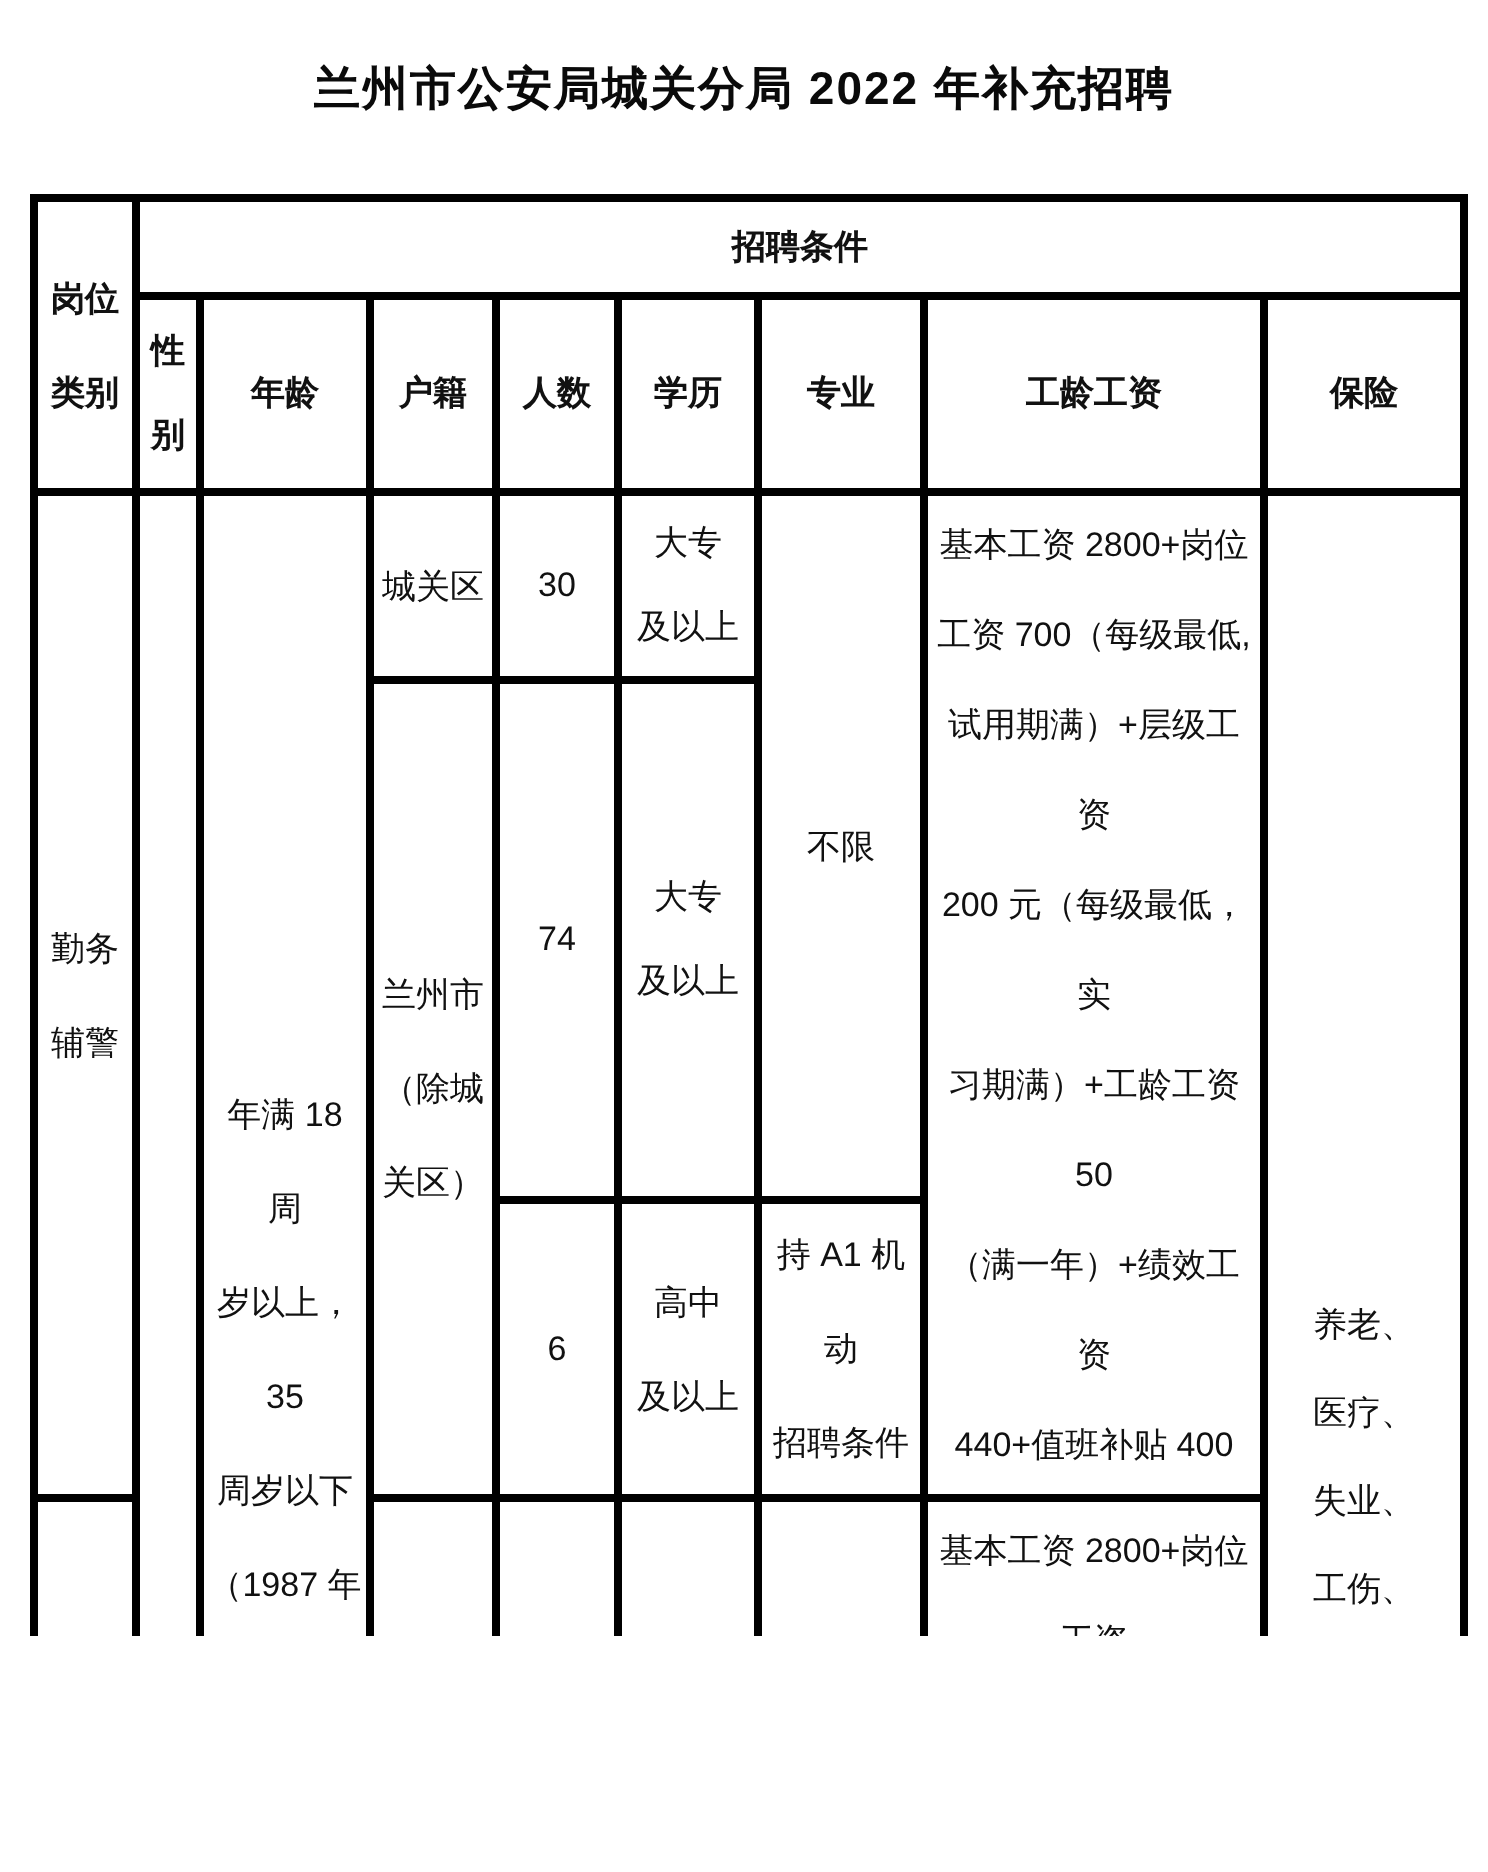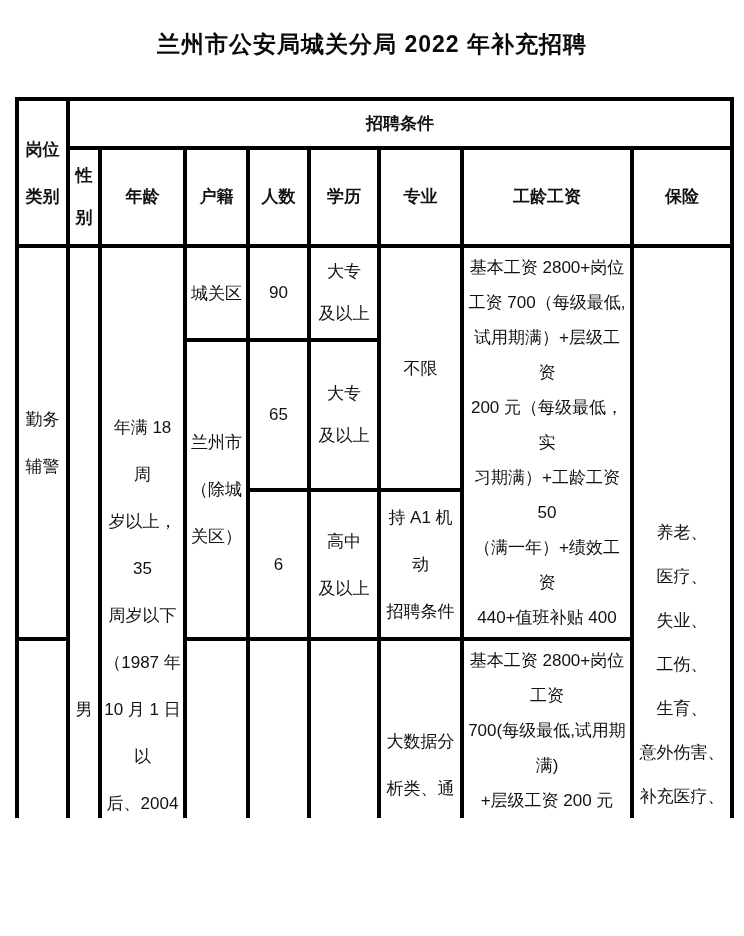--- a/index.html
+++ b/index.html
@@ -17,21 +17,21 @@
     position:absolute;top:97px;left:15px;
     border-collapse:collapse;table-layout:fixed;width:715px;
     border:2px solid #000;border-bottom:3px solid #000;
   }
   table.sheet th,table.sheet td{
     border:4px solid #000000;padding:2px;text-align:center;vertical-align:middle;
     font-size:17px;white-space:pre-line;overflow:hidden;
   }
   table.sheet th{font-weight:bold;}
   .ml47{line-height:47px;}
-  .ml45{line-height:35px;}
+  .ml45{line-height:45px;}
   .ml44{line-height:44px;}
   .ml42{line-height:42px;}
   .left{text-align:left;}
   .f16{font-size:16px;}
   .f15{font-size:15px;}
   .p0{padding:2px 0;}
 </style>
 </head>
 <body>
 
@@ -79,21 +79,21 @@
       <td rowspan="4">男</td>
       <td rowspan="4" class="ml47 f15 p0">年满 18 周
 岁以上，35
 周岁以下
 （1987 年
 10 月 1 日以
 后、2004 年
 10 月 1 日以
 前出生）</td>
       <td>城关区</td>
-      <td>90</td>
+      <td>30</td>
       <td class="ml42">大专
 及以上</td>
       <td rowspan="2">不限</td>
       <td rowspan="3" class="left ml45 f16">基本工资 2800+岗位
 工资 700（每级最低,
 试用期满）+层级工资
 200 元（每级最低，实
 习期满）+工龄工资 50
 （满一年）+绩效工资
 440+值班补贴 400</td>
@@ -105,21 +105,21 @@
 意外伤害、
 补充医疗、
 社会保险和
 住房公积金</td>
     </tr>
 
     <tr style="height:93px">
       <td rowspan="2" class="ml47">兰州市
 （除城
 关区）</td>
-      <td>65</td>
+      <td>74</td>
       <td class="ml42">大专
 及以上</td>
     </tr>
 
     <tr style="height:130px">
       <td>6</td>
       <td class="ml47">高中
 及以上</td>
       <td class="ml47 f16 p0">持 A1 机动
 招聘条件</td>

